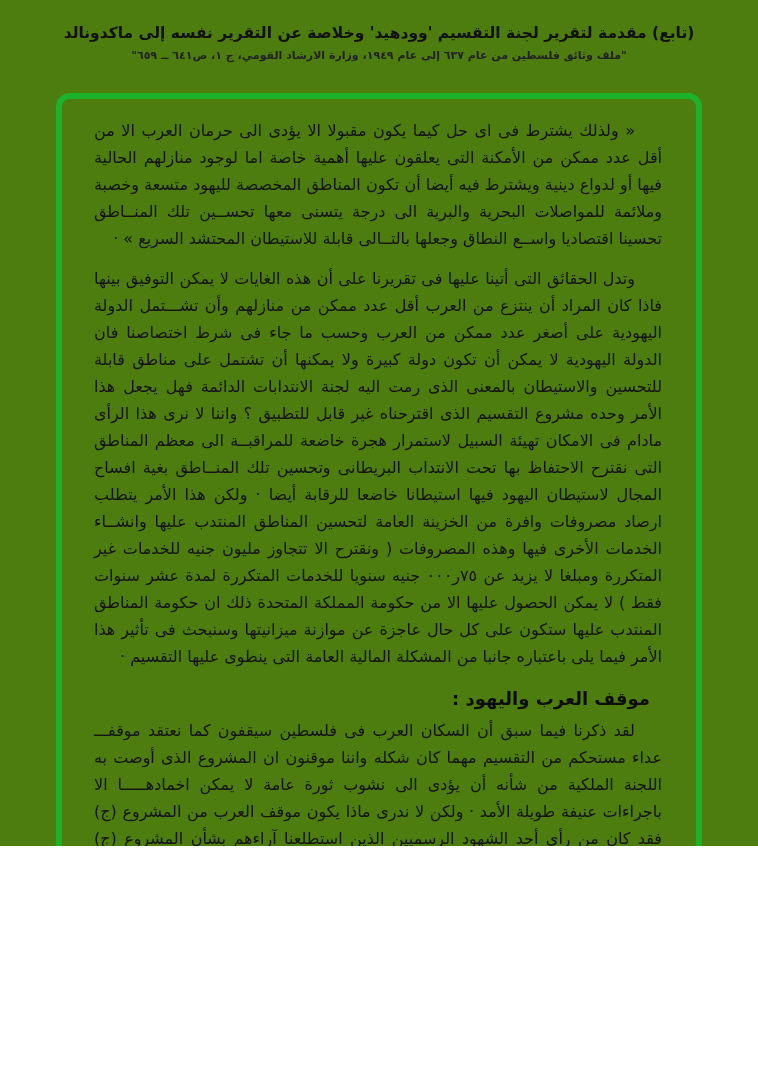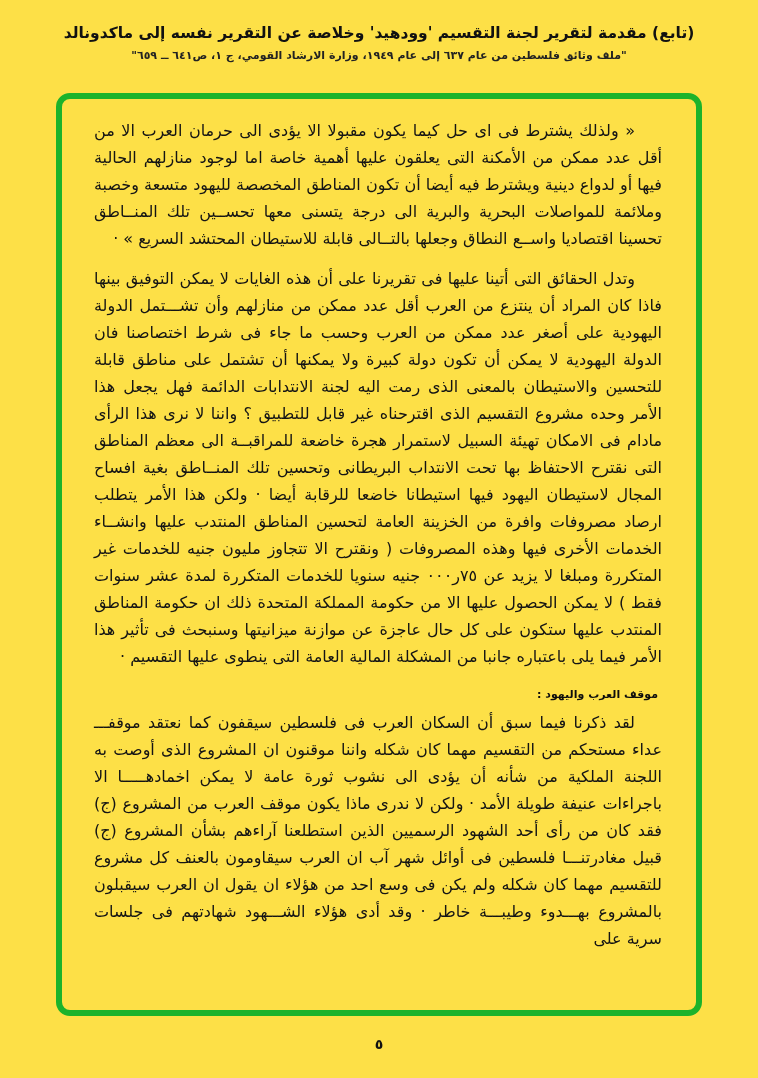--- a/index.html
+++ b/index.html
@@ -3,22 +3,22 @@
 <meta charset="utf-8">
 <style>
   html, body {
     margin: 0;
     padding: 0;
     background: #ffffff;
   }
   .page {
     position: relative;
     width: 758px;
-    height: 1078px;
-    background: #fde047;
+    height: 846px;
+    background: #4d7c0f;
     font-family: "DejaVu Sans", sans-serif;
     color: #1a1a1a;
     overflow: hidden;
   }
   .doc-header {
     direction: rtl;
     text-align: center;
     padding-top: 24px;
   }
   .doc-title {
@@ -48,22 +48,22 @@
     text-justify: inter-word;
   }
   .text-frame p {
     margin: 0 0 13px 0;
     font-size: 16px;
     line-height: 27px;
     text-indent: 27px;
     color: #141414;
   }
   .section-heading {
-    margin: 18px 4px 8px 0;
-    font-size: 11px;
+    margin: 18px 12px 8px 0;
+    font-size: 18px;
     font-weight: bold;
     color: #0d0d0d;
     direction: rtl;
     text-align: right;
   }
   .page-number {
     position: absolute;
     left: 0;
     right: 0;
     top: 1036px;

